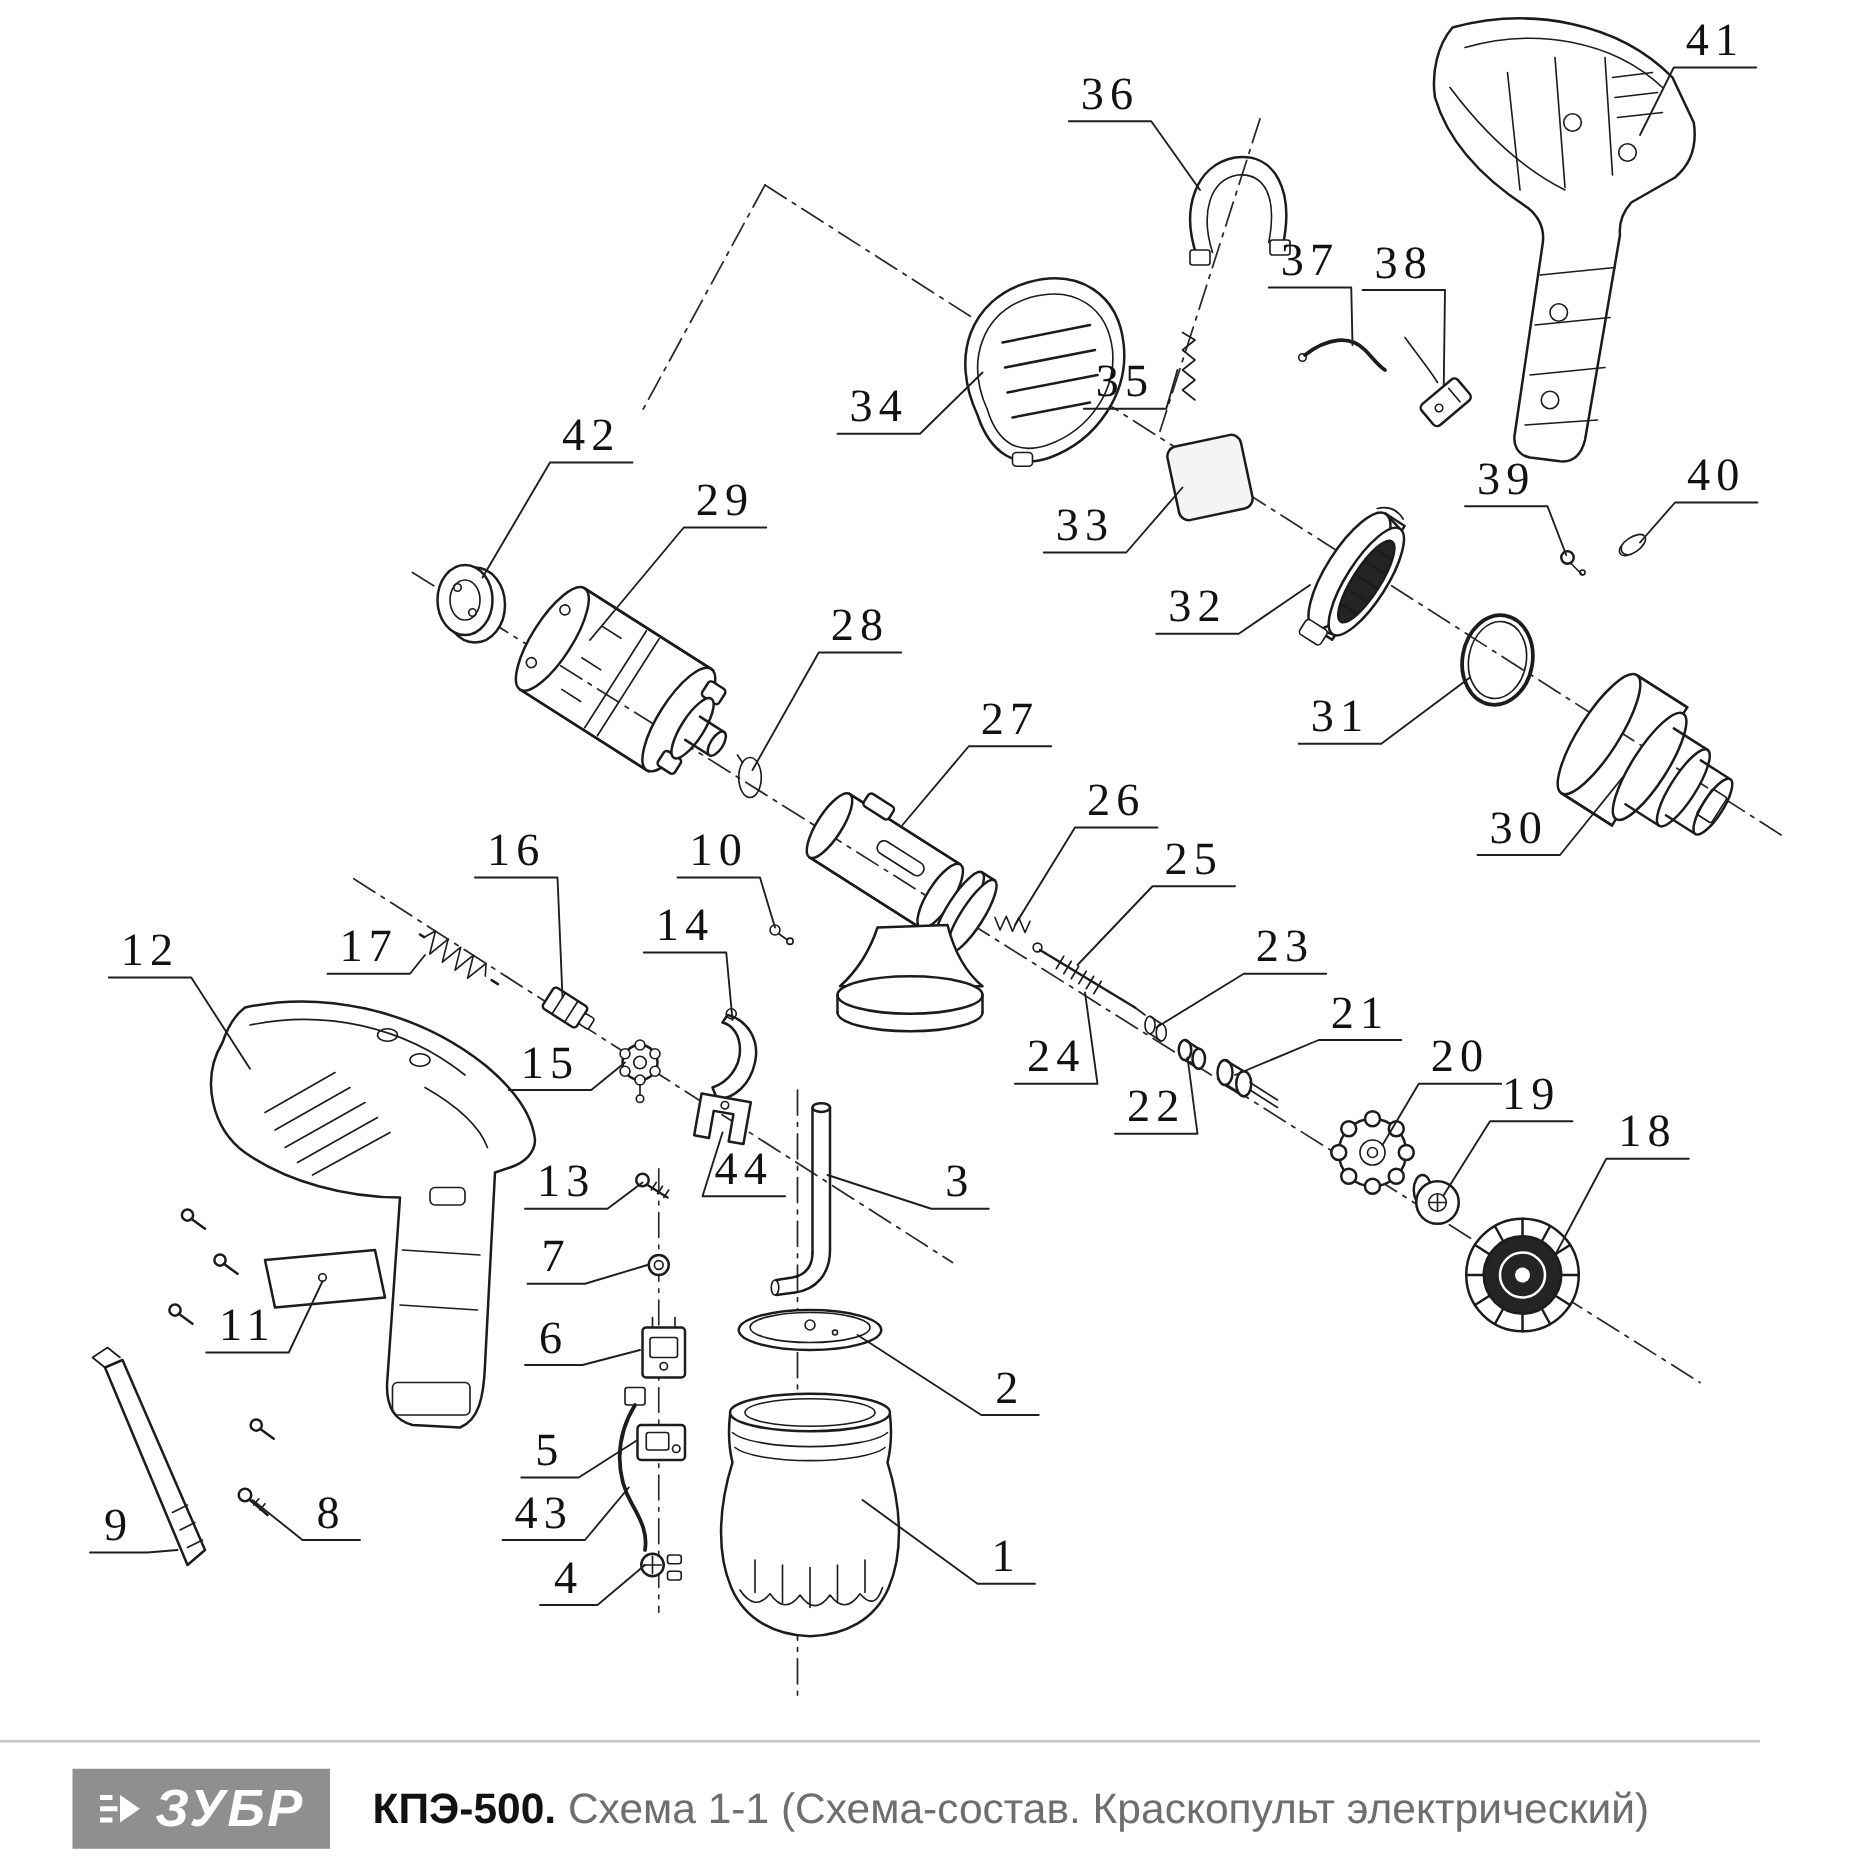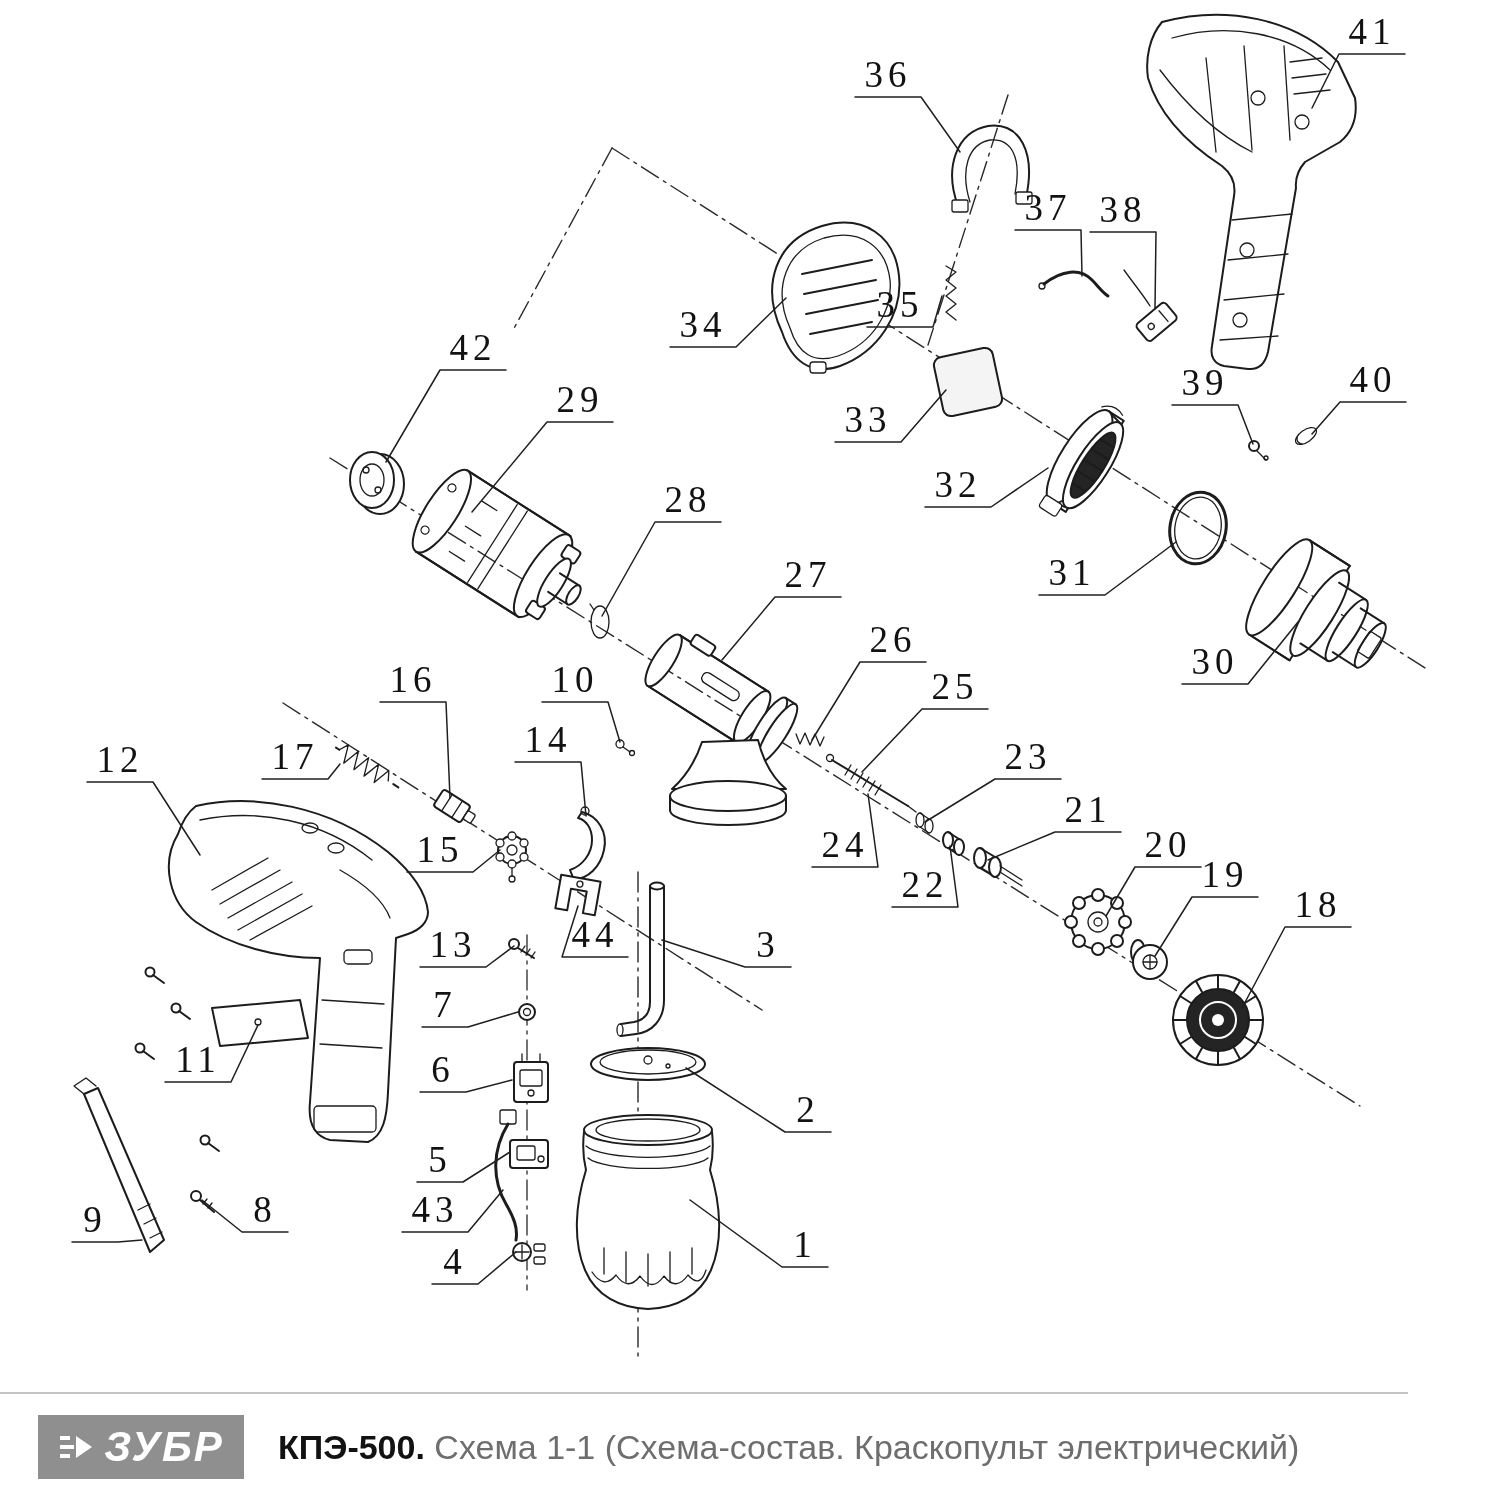--- a/index.html
+++ b/index.html
@@ -12,21 +12,21 @@
   #diagram .fillw{fill:#ffffff;}
   #diagram .filll{fill:#f4f4f4;}
   #diagram .dark{fill:#242424;}
   #diagram .thin{stroke-width:1.3;}
   #diagram .thick{stroke-width:3;}
   #diagram .slot{stroke-width:9;}
   #diagram .leader{stroke:#1f1f1f;stroke-width:1.5;fill:none;}
   #diagram .callout-num{font-family:"Liberation Serif",serif;font-size:37px;letter-spacing:5px;
     fill:#121212;stroke:none;text-anchor:middle;}
   .footer{position:absolute;left:0;top:1392px;width:1408px;height:108px;border-top:2px solid #c4c4c4;
-          display:flex;align-items:center;gap:34px;box-sizing:border-box;padding-left:38px;background:#fff;}
+          display:flex;align-items:center;gap:34px;box-sizing:border-box;padding-left:58px;background:#fff;}
   .logo{width:206px;height:64px;background:#8f8f8f;display:flex;align-items:center;justify-content:center;
         gap:10px;flex:0 0 auto;}
   .logo-text{color:#fff;font-weight:bold;font-style:italic;font-size:42px;letter-spacing:2px;line-height:1;}
   .caption{font-size:34px;white-space:nowrap;}
   .caption .model{font-weight:bold;color:#121212;}
   .caption .subtitle{font-weight:normal;color:#6e6e6e;}
 </style>
 </head>
 <body>
 <div class="stage">

